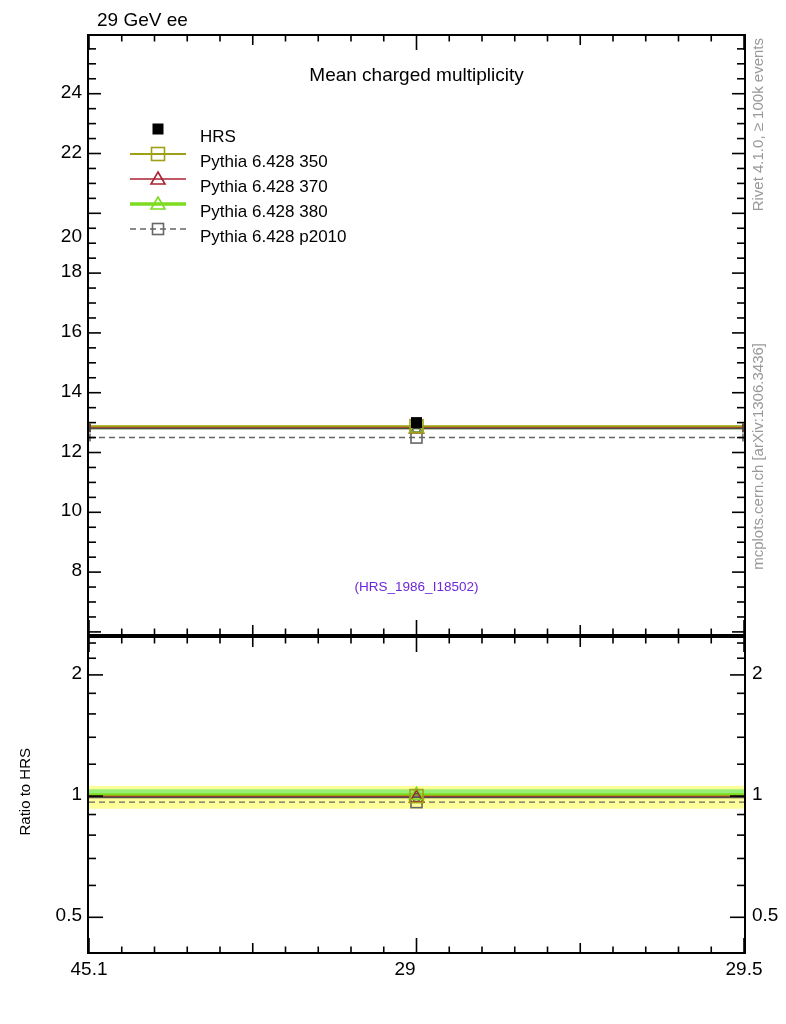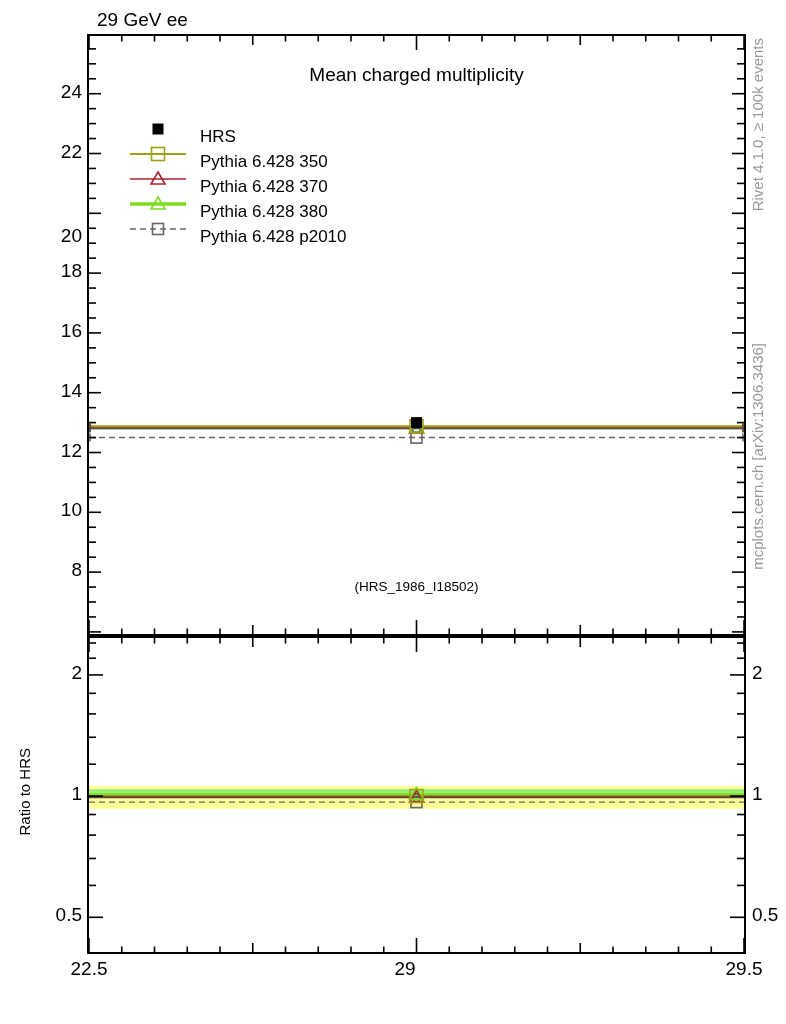--- a/index.html
+++ b/index.html
@@ -303,21 +303,21 @@
     </div>
     <div class="leg-row">
       <svg class="leg-swatch" viewBox="0 0 56 20">
           <line x1="0" y1="10" x2="56" y2="10" stroke="#666666" stroke-width="1.4" stroke-dasharray="6,4"></line>
           <rect x="22.5" y="4.5" width="11" height="11" fill="none" stroke="#666666" stroke-width="1.6"></rect>
         </svg>
       <span class="leg-label">Pythia 6.428 p2010</span>
     </div>
   </div>
 
-  <span id="watermark" style="color: #000000;">(HRS_1986_I18502)</span>
+  <span id="watermark" style="color: #6d28d9;">(HRS_1986_I18502)</span>
 
   <span id="note-top" class="vtext" style="color: rgb(153, 153, 153); left: 749px; top: 38px;">Rivet 4.1.0, ≥ 100k events</span>
   <span id="note-bottom" class="vtext" style="color: rgb(153, 153, 153); left: 749px; top: 343px;">mcplots.cern.ch [arXiv:1306.3436]</span>
 
   <span id="ratio-ylabel" class="vtext">Ratio to HRS</span>
 
 <span class="tick-label ylab" style="left: 30px; top: 559.107px;">8</span>
     <span class="tick-label ylab" style="left: 30px; top: 499.307px;">10</span>
     <span class="tick-label ylab" style="left: 30px; top: 439.507px;">12</span>
     <span class="tick-label ylab" style="left: 30px; top: 379.707px;">14</span>
@@ -325,16 +325,16 @@
     <span class="tick-label ylab" style="left: 30px; top: 260.107px;">18</span>
     <span class="tick-label ylab" style="left: 30px; top: 200.307px; margin-top: 25px;">20</span>
     <span class="tick-label ylab" style="left: 30px; top: 140.507px;">22</span>
     <span class="tick-label ylab" style="left: 30px; top: 80.707px;">24</span>
     <span class="tick-label ylab" style="left: 30px; top: 661.906px;">2</span>
     <span class="tick-label ylab-r" style="left: 752px; top: 661.906px;">2</span>
     <span class="tick-label ylab" style="left: 30px; top: 783.103px;">1</span>
     <span class="tick-label ylab-r" style="left: 752px; top: 783.103px;">1</span>
     <span class="tick-label ylab" style="left: 30px; top: 904.301px;">0.5</span>
     <span class="tick-label ylab-r" style="left: 752px; top: 904.301px;">0.5</span>
-    <span class="tick-label xlab" style="left: 44px; top: 958px;">22.5</span>
+    <span class="tick-label xlab" style="left: 44px; top: 958px;">45.1</span>
     <span class="tick-label xlab" style="left: 360px; top: 958px;">29</span>
     <span class="tick-label xlab" style="left: 699px; top: 958px;">29.5</span>
   </div>
 
 </body></html>

